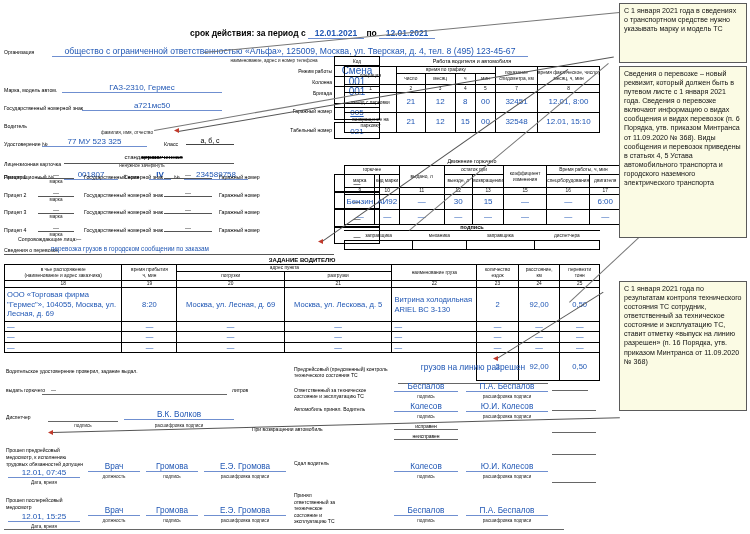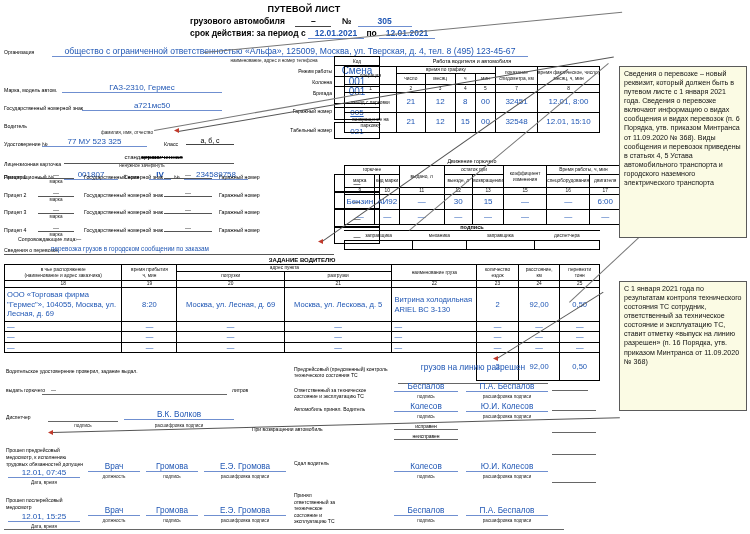--- a/index.html
+++ b/index.html
@@ -110,29 +110,20 @@
   .diag { position: absolute; background: #777; height: .9px;
           transform-origin: 0 0; }
 </style>
 </head>
 <body>
 
 <div id="page">
 
   <div class="doc">
 
-    <div class="hdr" style="position:absolute;left:150px;top:2px;width:300px;">
-      <div class="t1">ПУТЕВОЙ ЛИСТ</div>
-    </div>
-    <div style="position:absolute;left:186px;top:14px;width:250px;font-size:8.5px;font-weight:bold;">
-      <span>грузового автомобиля</span>
-      <span class="ul" style="width:36px;margin-left:8px;">–</span>
-      <span style="margin-left:8px;">№</span>
-      <span class="ulf fill" style="width:54px;margin-left:4px;">305</span>
-    </div>
     <div style="position:absolute;left:186px;top:26px;width:300px;font-size:8.5px;font-weight:bold;">
       <span>срок действия: за период с</span>
       <span class="ulf fill" style="width:56px;">12.01.2021</span>
       <span>по</span>
       <span class="ulf fill" style="width:56px;">12.01.2021</span>
     </div>
 
     <div class="orgrow">
       <div class="k">Организация</div>
       <div class="v fill">общество с ограниченной ответственностью «Альфа», 125009, Москва, ул. Тверская, д. 4, тел. 8 (495) 123-45-67</div>
@@ -495,20 +486,21 @@
     <div class="sigline" style="left:548px;top:452px;width:44px;"></div>
     <div class="sigline" style="left:548px;top:480px;width:44px;"></div>
     <div class="sigline" style="left:0;top:527px;width:560px;"></div>
 
     <div class="diag" style="left:200px;top:50px;width:420px;transform:rotate(-5.5deg);"></div>
     <div class="diag" style="left:150px;top:128px;width:210px;transform:rotate(-10deg);"></div>
     <div class="diag" style="left:405px;top:228px;width:260px;transform:rotate(-40deg);"></div>
     <div class="diag" style="left:565px;top:300px;width:140px;transform:rotate(-43deg);"></div>
   </div>
 
+  <div class="note" style="left:619px;top:3px;width:128px;height:60px;">С 1 января 2021 года в сведениях о транспортном средстве нужно указывать марку и модель ТС</div>
   <div class="note" style="left:619px;top:66px;width:128px;height:172px;">Сведения о перевозке – новый реквизит, который должен быть в путевом листе с 1 января 2021 года. Сведения о перевозке включают информацию о видах сообщения и видах перевозок (п. 6 Порядка, утв. приказом Минтранса от 11.09.2020 № 368). Виды сообщения и перевозок приведены в статьях 4, 5 Устава автомобильного транспорта и городского наземного электрического транспорта</div>
   <div class="note" style="left:619px;top:281px;width:128px;height:130px;">С 1 января 2021 года по результатам контроля технического состояния ТС сотрудник, ответственный за техническое состояние и эксплуатацию ТС, ставит отметку «выпуск на линию разрешен» (п. 16 Порядка, утв. приказом Минтранса от 11.09.2020 № 368)</div>
 
   <div class="leader" style="left:178px;top:131px;width:442px;transform:rotate(-9.7deg);"></div>
   <div class="redmark" style="left:174px;top:128px;"></div>
 
   <div class="leader" style="left:322px;top:241px;width:300px;transform:rotate(-35deg);"></div>
   <div class="redmark" style="left:318px;top:239px;"></div>
 
   <div class="leader" style="left:497px;top:358px;width:125px;transform:rotate(-32deg);"></div>

